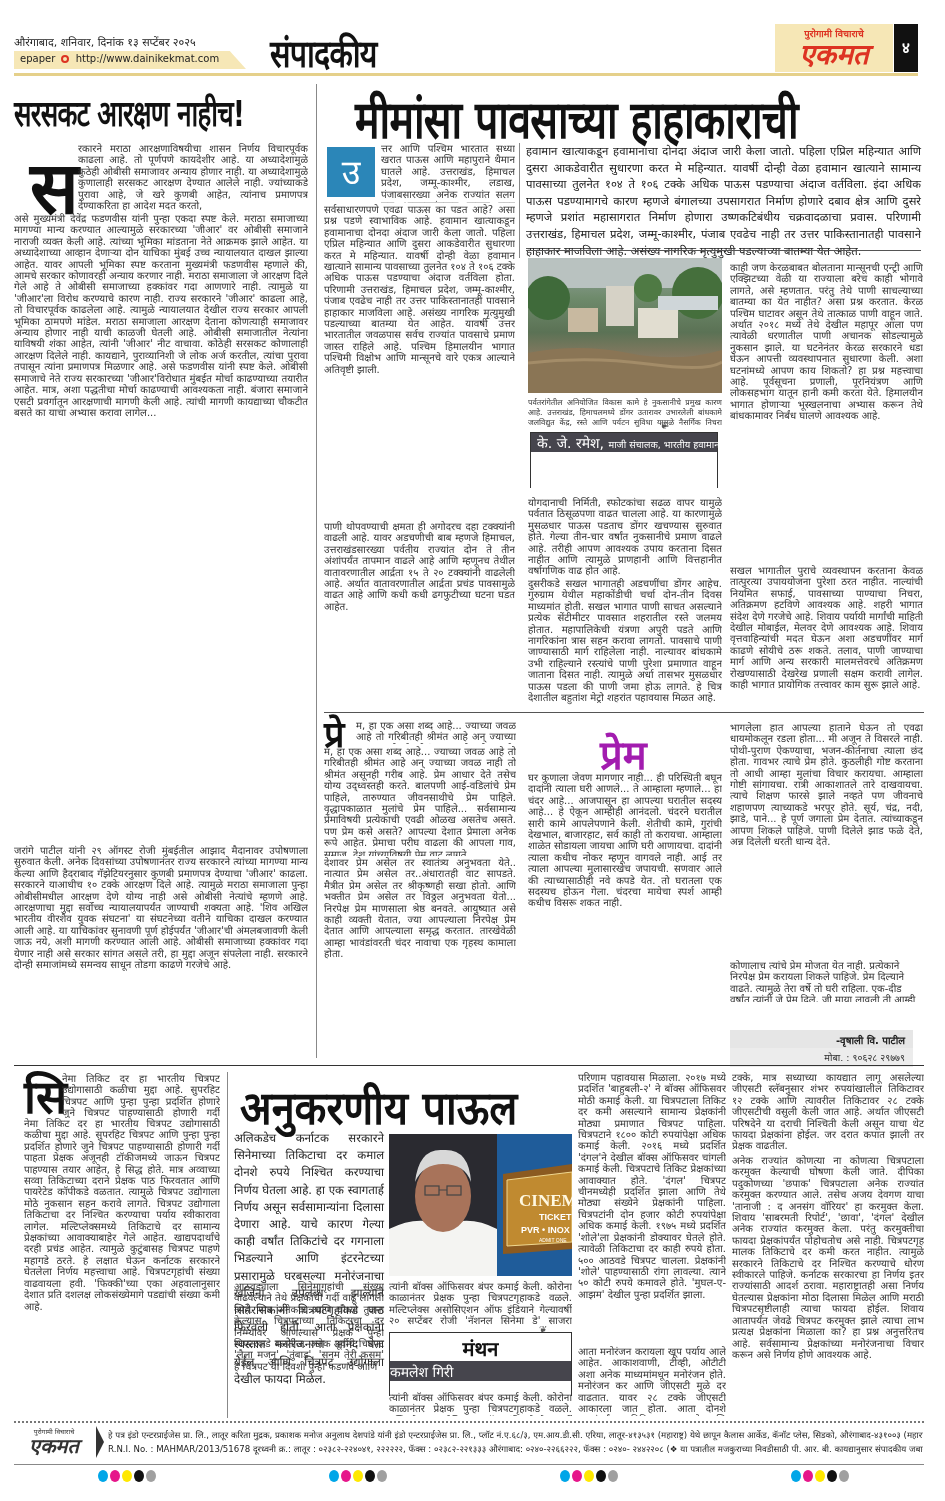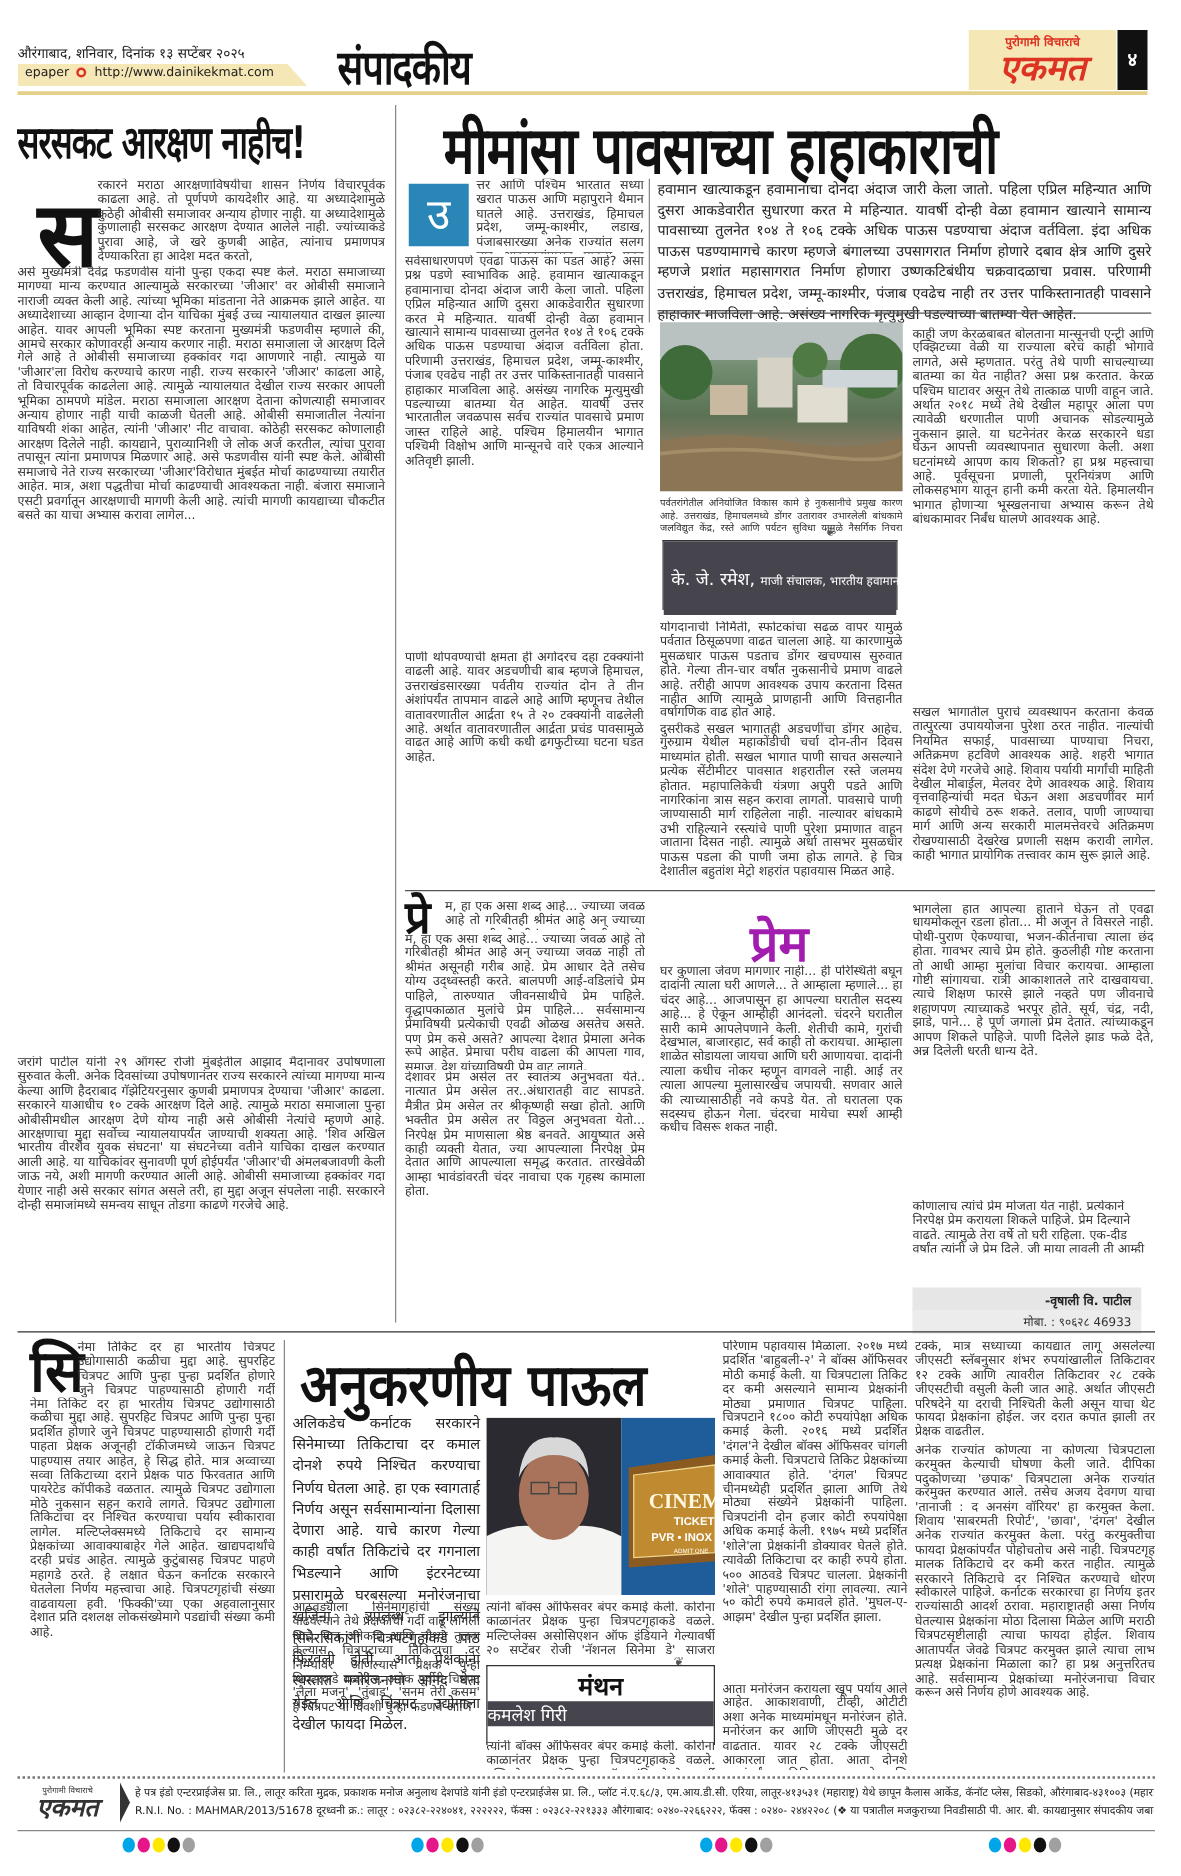--- a/index.html
+++ b/index.html
@@ -25,21 +25,21 @@
 .vrule{width:1px;background:#888}
 .hrule{height:1px;background:#555}
 
 .dropcap{font-size:72px;font-weight:bold;color:#111;line-height:72px;font-family:"DejaVu Serif",serif}
 .dropbox{background:#2b86b8;color:#fff;font-size:34px;text-align:center;line-height:50px;width:48px;height:50px;font-family:"DejaVu Sans",sans-serif}
 
 .photo{overflow:hidden}
 
 .bybox{border-top:1px solid #333;border-left:1px solid #333;border-right:1px solid #333;background:#fff}
 .bybox .ttl{font-size:22px;font-weight:bold;text-align:center;color:#111;font-family:"DejaVu Sans",sans-serif;padding-top:6px;height:38px}
-.bybox .auth{background:#46454d;color:#fff;font-size:14px;padding:20px 6px;font-family:"DejaVu Sans",sans-serif;white-space:nowrap}
+.bybox .auth{background:#46454d;color:#fff;font-size:14px;padding:0 6px;font-family:"DejaVu Sans",sans-serif;white-space:nowrap}
 .bybox .auth small{font-size:9.5px}
 .prem{font-size:40px;font-weight:bold;color:#a21caf;font-family:"DejaVu Sans",sans-serif}
 .sig{background:#e6e6e6;font-size:10px;text-align:right;padding:3px 8px;font-weight:bold;font-family:"DejaVu Sans",sans-serif;color:#222}
 .sig2{background:#ececec;font-size:9.5px;text-align:right;padding:3px 8px;font-family:"DejaVu Sans",sans-serif;color:#333}
 .hl3{left:240px;top:1075px;font-size:46px;transform:scaleX(.9);transform-origin:left}
 .lead{font-size:12.4px;line-height:18px;text-align:justify;color:#222;font-family:"DejaVu Sans",sans-serif}
 .footer-logo{left:14px;top:1427px;width:80px;height:30px;text-align:center}
 .footer-logo .tag{font-size:6.5px;color:#333;font-family:"DejaVu Sans",sans-serif}
 .footer-logo .name{font-size:20px;font-weight:bold;color:#333;font-style:italic;line-height:20px;font-family:"DejaVu Sans",sans-serif}
 .footer-txt{left:108px;top:1428px;width:815px;font-size:8.6px;line-height:14px;color:#222;font-family:"DejaVu Sans",sans-serif;white-space:nowrap;overflow:hidden}
@@ -116,21 +116,21 @@
 
 <div class="abs dropcap" style="left:324px;top:714px;font-size:36px;line-height:40px">प्रे</div>
 <div class="abs txt" style="left:356px;top:720px;width:160px;height:24px">म, हा एक असा शब्द आहे... ज्याच्या जवळ आहे तो गरिबीतही श्रीमंत आहे अन् ज्याच्या जवळ नाही तो श्रीमंत असूनही गरीब आहे. प्रेम आधार देते तसेच योग्य उद्ध्वस्तही करते. बालपणी आई-वडिलांचे प्रेम पाहिले, तारुण्यात जीवनसाथीचे प्रेम पाहिले. वृद्धापकाळात मुलांचे प्रेम पाहिले... सर्वसामान्य प्रेमाविषयी प्रत्येकाची एवढी ओळख असतेच असते. पण प्रेम कसे असते? आपल्या देशात प्रेमाला अनेक रूपे आहेत. प्रेमाचा परीघ वाढला की आपला गाव, समाज, देश यांच्याविषयी प्रेम वाटू लागते.</div>
 <div class="abs txt" style="left:324px;top:746px;width:192px;height:110px">म, हा एक असा शब्द आहे... ज्याच्या जवळ आहे तो गरिबीतही श्रीमंत आहे अन् ज्याच्या जवळ नाही तो श्रीमंत असूनही गरीब आहे. प्रेम आधार देते तसेच योग्य उद्ध्वस्तही करते. बालपणी आई-वडिलांचे प्रेम पाहिले, तारुण्यात जीवनसाथीचे प्रेम पाहिले. वृद्धापकाळात मुलांचे प्रेम पाहिले... सर्वसामान्य प्रेमाविषयी प्रत्येकाची एवढी ओळख असतेच असते. पण प्रेम कसे असते? आपल्या देशात प्रेमाला अनेक रूपे आहेत. प्रेमाचा परीघ वाढला की आपला गाव, समाज, देश यांच्याविषयी प्रेम वाटू लागते.</div>
 <div class="abs txt" style="left:324px;top:857px;width:192px;height:200px">देशावर प्रेम असेल तर स्वातंत्र्य अनुभवता येते.. नात्यात प्रेम असेल तर..अंधारातही वाट सापडते. मैत्रीत प्रेम असेल तर श्रीकृष्णही सखा होतो. आणि भक्तीत प्रेम असेल तर विठ्ठल अनुभवता येतो... निरपेक्ष प्रेम माणसाला श्रेष्ठ बनवते. आयुष्यात असे काही व्यक्ती येतात, ज्या आपल्याला निरपेक्ष प्रेम देतात आणि आपल्याला समृद्ध करतात. तारखेवेळी आम्हा भावंडांवरती चंदर नावाचा एक गृहस्थ कामाला होता.</div>
 <div class="abs prem" style="left:600px;top:726px">प्रेम</div>
 <div class="abs txt" style="left:528px;top:772px;width:194px;height:286px">घर कुणाला जेवण मागणार नाही... ही परिस्थिती बघून दादांनी त्याला घरी आणले... ते आम्हाला म्हणाले... हा चंदर आहे... आजपासून हा आपल्या घरातील सदस्य आहे... हे ऐकून आम्हीही आनंदलो. चंदरने घरातील सारी कामे आपलेपणाने केली. शेतीची कामे, गुरांची देखभाल, बाजारहाट, सर्व काही तो करायचा. आम्हाला शाळेत सोडायला जायचा आणि घरी आणायचा. दादांनी त्याला कधीच नोकर म्हणून वागवले नाही. आई तर त्याला आपल्या मुलासारखेच जपायची. सणवार आले की त्याच्यासाठीही नवे कपडे येत. तो घरातला एक सदस्यच होऊन गेला. चंदरचा मायेचा स्पर्श आम्ही कधीच विसरू शकत नाही.</div>
 <div class="abs txt" style="left:730px;top:722px;width:193px;height:280px">भागलेला हात आपल्या हाताने घेऊन तो एवढा धायमोकलून रडला होता... मी अजून ते विसरले नाही. पोथी-पुराण ऐकण्याचा, भजन-कीर्तनाचा त्याला छंद होता. गावभर त्याचे प्रेम होते. कुठलीही गोष्ट करताना तो आधी आम्हा मुलांचा विचार करायचा. आम्हाला गोष्टी सांगायचा. रात्री आकाशातले तारे दाखवायचा. त्याचे शिक्षण फारसे झाले नव्हते पण जीवनाचे शहाणपण त्याच्याकडे भरपूर होते. सूर्य, चंद्र, नदी, झाडे, पाने... हे पूर्ण जगाला प्रेम देतात. त्यांच्याकडून आपण शिकले पाहिजे. पाणी दिलेले झाड फळे देते, अन्न दिलेली धरती धान्य देते.</div>
 <div class="abs txt" style="left:730px;top:960px;width:193px;height:42px;text-align:left">कोणालाच त्यांचे प्रेम मोजता येत नाही. प्रत्येकाने निरपेक्ष प्रेम करायला शिकले पाहिजे. प्रेम दिल्याने वाढते. त्यामुळे तेरा वर्षे तो घरी राहिला. एक-दीड वर्षांत त्यांनी जे प्रेम दिले, जी माया लावली ती आम्ही कधी विसरू शकलो नाही...</div>
 <div class="abs sig" style="left:730px;top:1030px;width:183px">-वृषाली वि. पाटील</div>
-<div class="abs sig2" style="left:730px;top:1048px;width:183px">मोबा. : ९०६२८ 46933</div>
+<div class="abs sig2" style="left:730px;top:1048px;width:183px">मोबा. : ९०६२८ २९७७९</div>
 <div class="abs hrule" style="left:14px;top:1065px;width:910px;background:#333"></div>
 
 <div class="abs dropcap" style="left:24px;top:1072px;font-size:46px;line-height:50px">सि</div>
 <div class="abs txt" style="left:62px;top:1073px;width:158px;height:45px">नेमा तिकिट दर हा भारतीय चित्रपट उद्योगासाठी कळीचा मुद्दा आहे. सुपरहिट चित्रपट आणि पुन्हा पुन्हा प्रदर्शित होणारे जुने चित्रपट पाहण्यासाठी होणारी गर्दी पाहता प्रेक्षक अजूनही टॉकीजमध्ये जाऊन चित्रपट पाहण्यास तयार आहेत, हे सिद्ध होते. मात्र अव्वाच्या सव्वा तिकिटाच्या दराने प्रेक्षक पाठ फिरवतात आणि पायरेटेड कॉपीकडे वळतात. त्यामुळे चित्रपट उद्योगाला मोठे नुकसान सहन करावे लागते. चित्रपट उद्योगाला तिकिटाचा दर निश्चित करण्याचा पर्याय स्वीकारावा लागेल. मल्टिप्लेक्समध्ये तिकिटाचे दर सामान्य प्रेक्षकांच्या आवाक्याबाहेर गेले आहेत. खाद्यपदार्थांचे दरही प्रचंड आहेत. त्यामुळे कुटुंबासह चित्रपट पाहणे महागडे ठरते. हे लक्षात घेऊन कर्नाटक सरकारने घेतलेला निर्णय महत्त्वाचा आहे. चित्रपटगृहांची संख्या वाढवायला हवी. 'फिक्की'च्या एका अहवालानुसार देशात प्रति दशलक्ष लोकसंख्येमागे पडद्यांची संख्या कमी आहे.</div>
 <div class="abs txt" style="left:24px;top:1118px;width:196px;height:300px">नेमा तिकिट दर हा भारतीय चित्रपट उद्योगासाठी कळीचा मुद्दा आहे. सुपरहिट चित्रपट आणि पुन्हा पुन्हा प्रदर्शित होणारे जुने चित्रपट पाहण्यासाठी होणारी गर्दी पाहता प्रेक्षक अजूनही टॉकीजमध्ये जाऊन चित्रपट पाहण्यास तयार आहेत, हे सिद्ध होते. मात्र अव्वाच्या सव्वा तिकिटाच्या दराने प्रेक्षक पाठ फिरवतात आणि पायरेटेड कॉपीकडे वळतात. त्यामुळे चित्रपट उद्योगाला मोठे नुकसान सहन करावे लागते. चित्रपट उद्योगाला तिकिटाचा दर निश्चित करण्याचा पर्याय स्वीकारावा लागेल. मल्टिप्लेक्समध्ये तिकिटाचे दर सामान्य प्रेक्षकांच्या आवाक्याबाहेर गेले आहेत. खाद्यपदार्थांचे दरही प्रचंड आहेत. त्यामुळे कुटुंबासह चित्रपट पाहणे महागडे ठरते. हे लक्षात घेऊन कर्नाटक सरकारने घेतलेला निर्णय महत्त्वाचा आहे. चित्रपटगृहांची संख्या वाढवायला हवी. 'फिक्की'च्या एका अहवालानुसार देशात प्रति दशलक्ष लोकसंख्येमागे पडद्यांची संख्या कमी आहे.</div>
 <div class="abs vrule" style="left:227px;top:1072px;height:346px"></div>
 <div class="abs hl hl3">अनुकरणीय पाऊल</div>
 <div class="abs lead" style="left:234px;top:1130px;width:150px;height:148px;font-size:11.6px;line-height:17.2px">अलिकडेच कर्नाटक सरकारने सिनेमाच्या तिकिटाचा दर कमाल दोनशे रुपये निश्चित करण्याचा निर्णय घेतला आहे. हा एक स्वागतार्ह निर्णय असून सर्वसामान्यांना दिलासा देणारा आहे. याचे कारण गेल्या काही वर्षांत तिकिटांचे दर गगनाला भिडल्याने आणि इंटरनेटच्या प्रसारामुळे घरबसल्या मनोरंजनाचा खजिना उपलब्ध झाल्याने सिनेरसिकांनी चित्रपटगृहांकडे पाठ फिरवली होती. आता प्रेक्षकांना स्वस्तात मनोरंजनाचा आनंद घेता येईल आणि चित्रपट उद्योगाला देखील फायदा मिळेल.</div>
 
 <div class="abs photo" style="left:389px;top:1134px;width:183px;height:142px">

